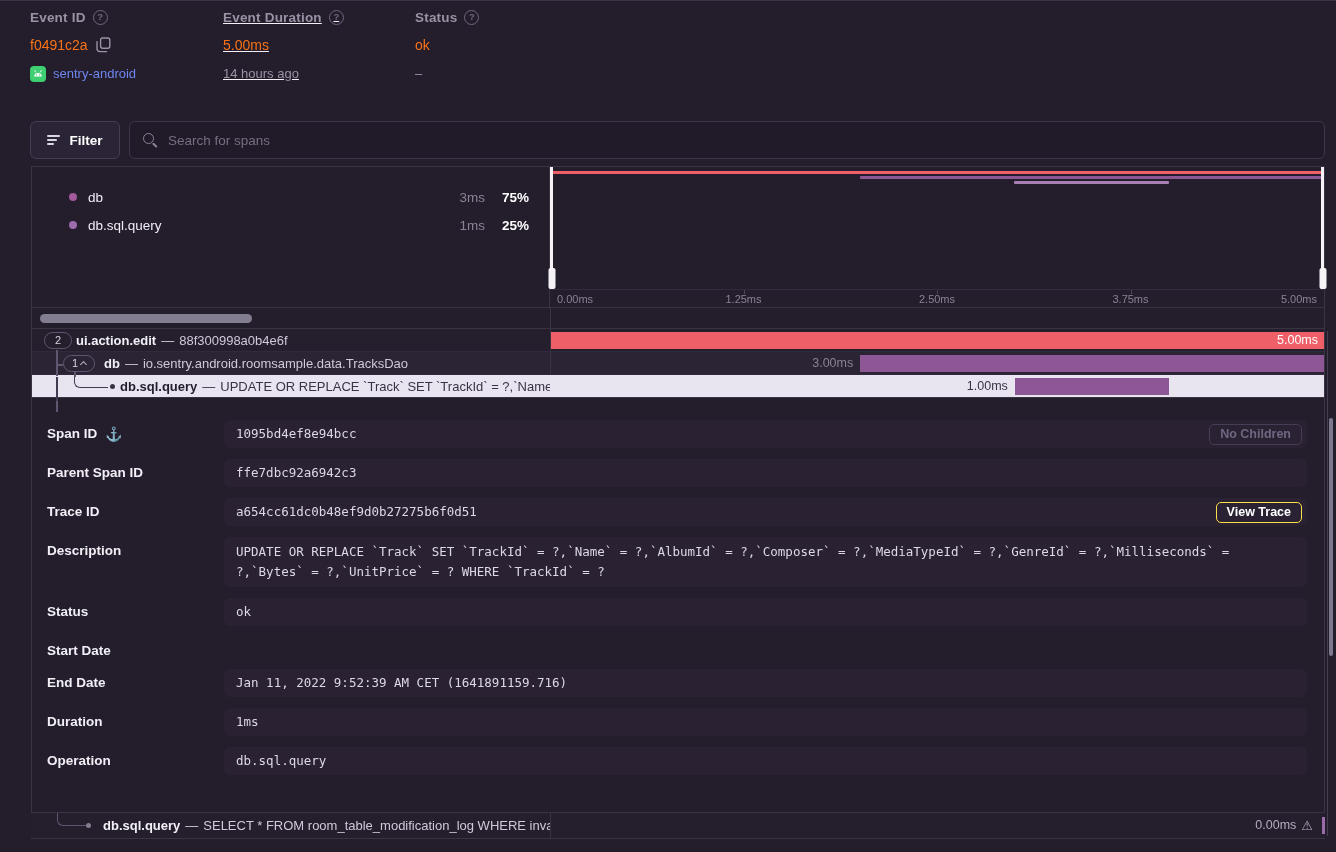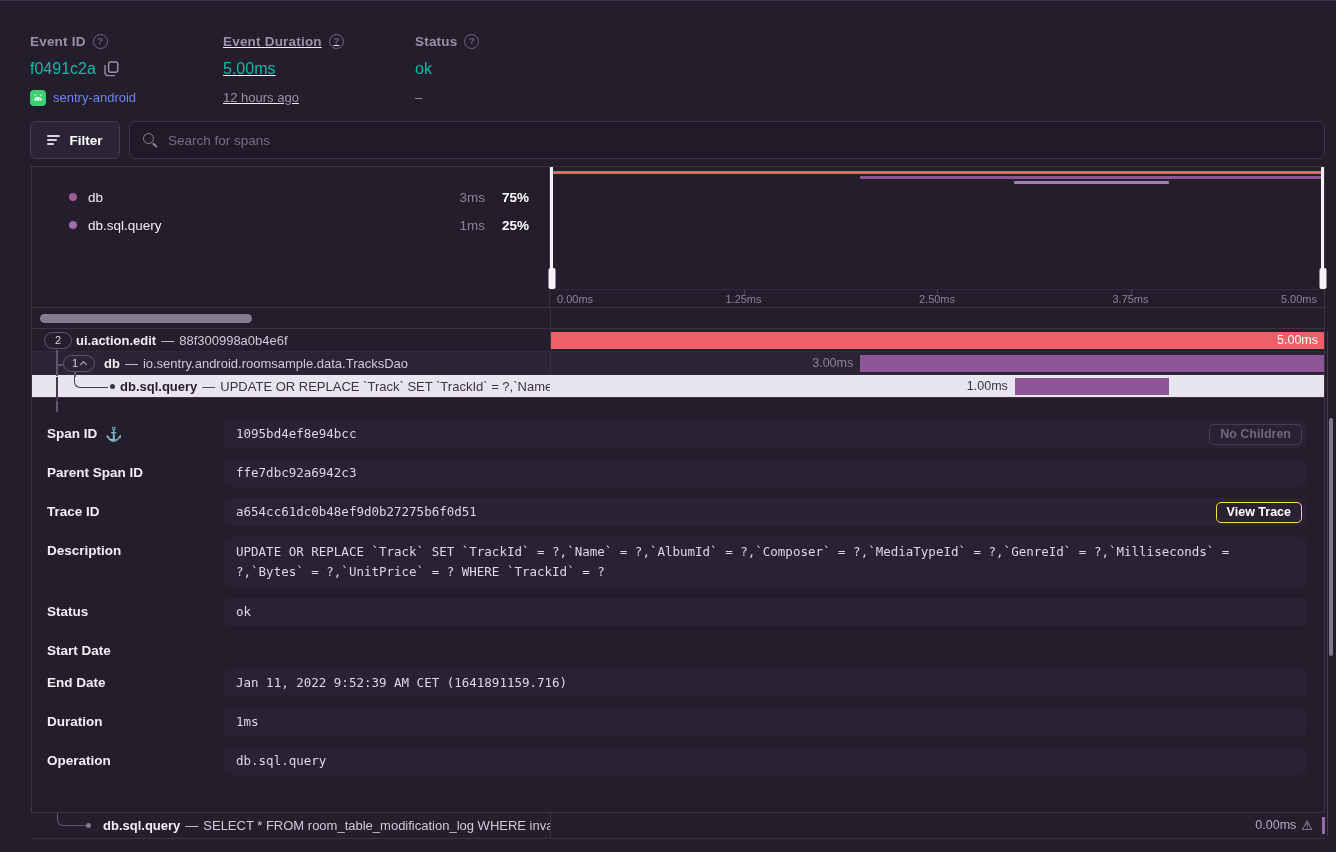--- a/index.html
+++ b/index.html
@@ -5,28 +5,28 @@
   * { margin:0; padding:0; box-sizing:border-box; }
   html,body { width:1336px; height:852px; }
   body {
     position:relative; overflow:hidden;
     background:#241d2b; color:#f3f0f7;
     font-family:"Liberation Sans", sans-serif;
   }
   body::before { content:""; position:absolute; top:0; left:0; right:0; height:1px; background:#3b3347; }
 
   
-  .hcol { position:absolute; top:32px; }
+  .hcol { position:absolute; top:8px; }
   .hcol.c1 { left:30px; } .hcol.c2 { left:223px;text-decoration:underline; } .hcol.c3 { left:415px; }
   .hlabel-row { display:flex; align-items:center; gap:7px; height:18px; }
   .hlabel { font-size:13.5px; font-weight:700; color:#9a92a5; letter-spacing:.2px; }
   .help-icon { width:15px; height:15px; border:1.4px solid #6f6880; border-radius:50%;
     color:#6f6880; font-size:9.5px; font-weight:700; text-align:center; line-height:12px; }
   .hvalue-row { display:flex; align-items:center; gap:8px; margin-top:9px; height:20px; }
-  .hvalue { font-size:16px; color:#14b8a6; }
+  .hvalue { font-size:14px; color:#f97316; }
   .hsub-row { display:flex; align-items:center; gap:7px; margin-top:10px; height:17px;
     font-size:13px; color:#9a92a5; }
   .project-link { color:#6e87f0; text-decoration:none; cursor:pointer; }
   .copy-btn { display:flex; cursor:pointer; }
 
   
   .toolbar { position:absolute; top:121px; left:30px; right:11px; height:38px; display:flex; gap:9px; }
   .filter-btn { width:90px; height:38px; border:1px solid #453e52; background:#2b2436; border-radius:6px;
     display:flex; align-items:center; justify-content:center; gap:9px; cursor:pointer; }
   .filter-btn span.lbl { color:#fff; font-weight:700; font-size:13.5px; }
@@ -179,21 +179,21 @@
 
   <div class="hcol c2">
     <div class="hlabel-row">
       <span class="hlabel">Event Duration</span>
       <span class="help-icon">?</span>
     </div>
     <div class="hvalue-row">
       <span class="hvalue">5.00ms</span>
     </div>
     <div class="hsub-row">
-        <span>12 hours ago</span>
+        <span>14 hours ago</span>
       </div>
   </div>
 
   <div class="hcol c3">
     <div class="hlabel-row">
       <span class="hlabel">Status</span>
       <span class="help-icon">?</span>
     </div>
     <div class="hvalue-row">
       <span class="hvalue">ok</span>

